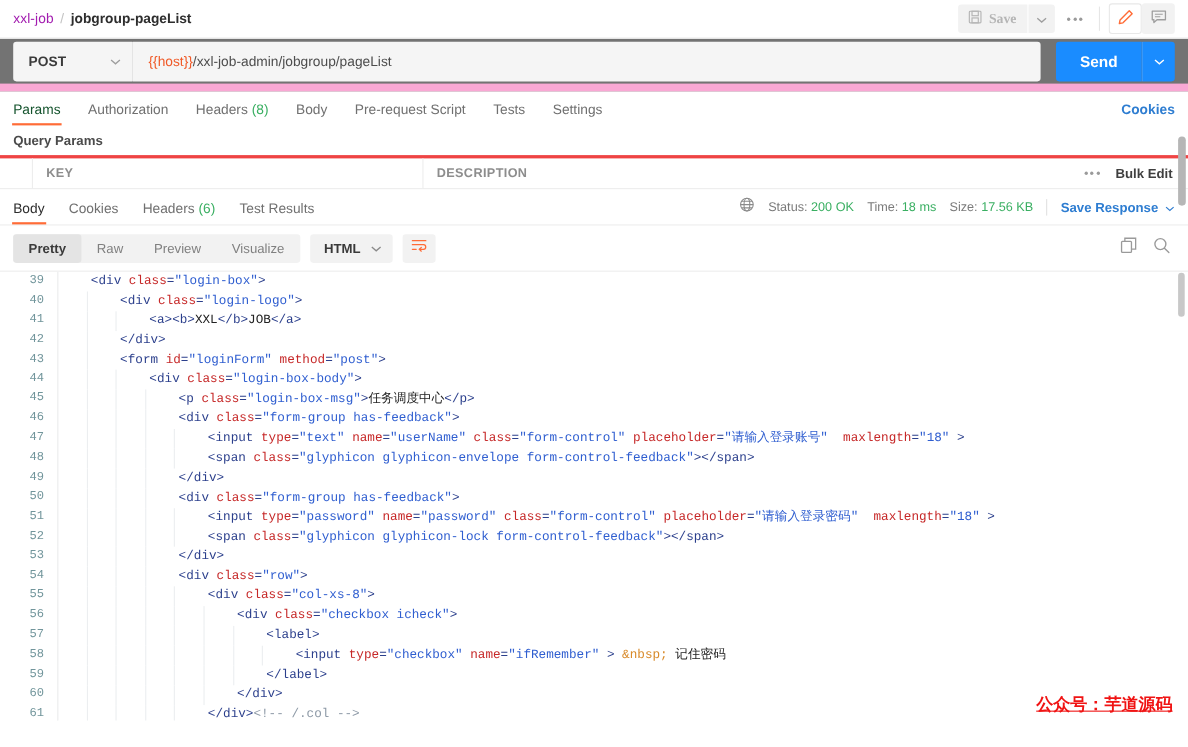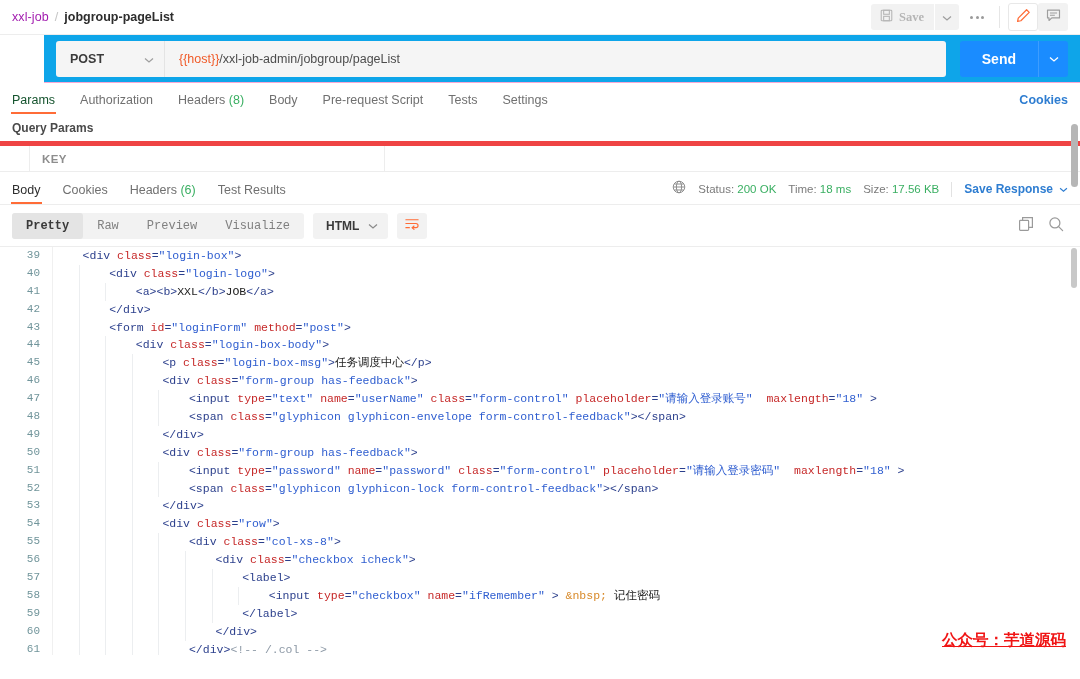--- a/index.html
+++ b/index.html
@@ -51,21 +51,21 @@
     width: 30px; height: 28px; border-radius: 3px; border: none; background: transparent;
     display: flex; align-items: center; justify-content: center;
   }
   .icon-btn.framed { background: #fff; border: 1px solid #e8e8e8; }
   .icon-btn.greyed { background: #f2f2f2; }
 
   
   .urlrow {
     height: 48px; display: flex; align-items: center;
     padding: 0 12px; gap: 0;
-    border-bottom: 1px solid #f9a8d4; background: #0ea5e9; margin-left: 44px;
+    border-bottom: 7px solid #f9a8d4; background: #737373;
   }
   .method-box {
     width: 108px; height: 36px; background: #f5f5f5;
     border-radius: 3px 0 0 3px;
     display: flex; align-items: center; justify-content: space-between;
     padding: 0 10px 0 14px;
   }
   .method-label { font-size: 12.5px; font-weight: 700; color: #3b3b3b; }
   .url-box {
     flex: 1; height: 36px; background: #f5f5f5;
@@ -107,21 +107,21 @@
     margin-left: auto; font-size: 12.5px; color: #2e7dd1;
     font-weight: 700; padding-bottom: 7px;
   }
 
   
   .qp-title {
     height: 27px; display: flex; align-items: center;
     padding: 0 12px; font-size: 12px; font-weight: 700; color: #4a4a4a;
   }
   .qp-table {
-    border-top: 5px solid #ef4444;
+    border-top: 3px solid #ef4444;
     border-bottom: 1px solid #ededed;
     height: 31px; display: flex; align-items: stretch;
     font-size: 11.5px; color: #8d8d8d; font-weight: 700;
     letter-spacing: .35px;
   }
   .qp-gutter { width: 30px; border-right: 1px solid #ededed; }
   .qp-col { display: flex; align-items: center; padding-left: 12px; border-right: 1px solid #ededed; }
   .qp-key { width: 355px; }
   .qp-value { width: 335px; }
   .qp-desc { flex: 1; border-right: none; }
@@ -150,21 +150,21 @@
   .stat b { color: #3aaf62; font-weight: 400; }
   .sdiv { width: 1px; height: 15px; background: #e2e2e2; }
   .save-resp { font-size: 12px; color: #2e7dd1; font-weight: 700; display: flex; align-items: center; gap: 6px; }
 
   
   .resp-tools {
     height: 41px; display: flex; align-items: center;
     padding: 0 12px; gap: 9px;
   }
   .seg {
-    display: flex; background: #f2f2f2; border-radius: 3px; height: 26px; align-items: center; font-family: Liberation Mono, monospace;
+    display: flex; background: #f2f2f2; border-radius: 3px; height: 26px; align-items: center;
   }
   .seg-item {
     font-size: 12px; color: #808080; padding: 0 14px; height: 26px;
     display: flex; align-items: center; border-radius: 3px;
   }
   .seg-item.active { background: #e4e4e4; color: #3a3a3a; font-weight: 700; }
   .fmt {
     display: flex; align-items: center; gap: 9px;
     background: #f2f2f2; border-radius: 3px; height: 26px; padding: 0 10px 0 13px;
     font-size: 12px; font-weight: 700; color: #3a3a3a;
@@ -313,20 +313,31 @@
   <div class="tab"><span>Pre-request Script</span></div>
   <div class="tab"><span>Tests</span></div>
   <div class="tab"><span>Settings</span></div>
   <div class="cookies-link">Cookies</div>
 </div>
 
 <div class="qp-title">Query Params</div>
 <div class="qp-table">
   <div class="qp-gutter"></div>
   <div class="qp-col qp-key">KEY</div>
+  <div class="qp-col qp-desc">
+    <span>DESCRIPTION</span>
+    <div class="qp-actions" style="margin-left:auto;">
+      <span class="dots">
+          <i></i>
+          <i></i>
+          <i></i>
+        </span>
+      <span class="bulk">Bulk Edit</span>
+    </div>
+  </div>
 </div>
 
 <div class="resp-head">
   <div class="resp-tab active"><span>Body</span></div>
   <div class="resp-tab"><span>Cookies</span></div>
   <div class="resp-tab"><span>Headers</span> <span class="count">(6)</span></div>
   <div class="resp-tab"><span>Test Results</span></div>
 
   <div class="status-area">
     <span>

